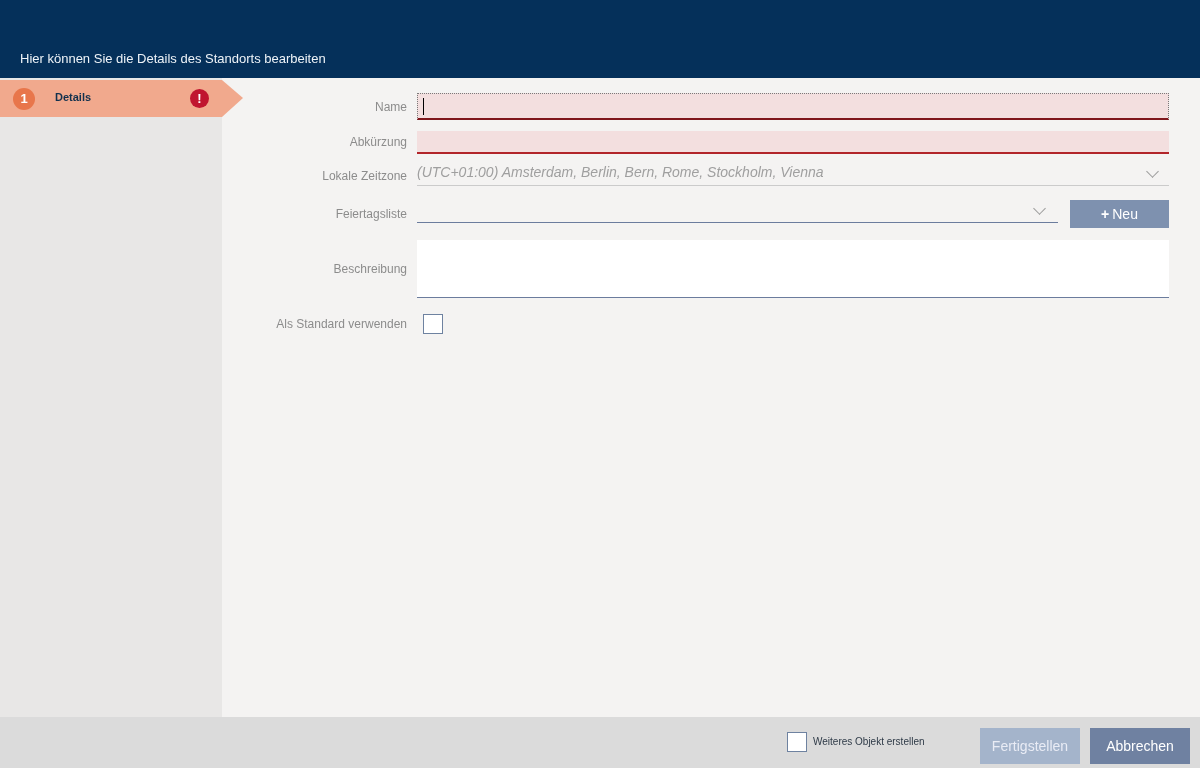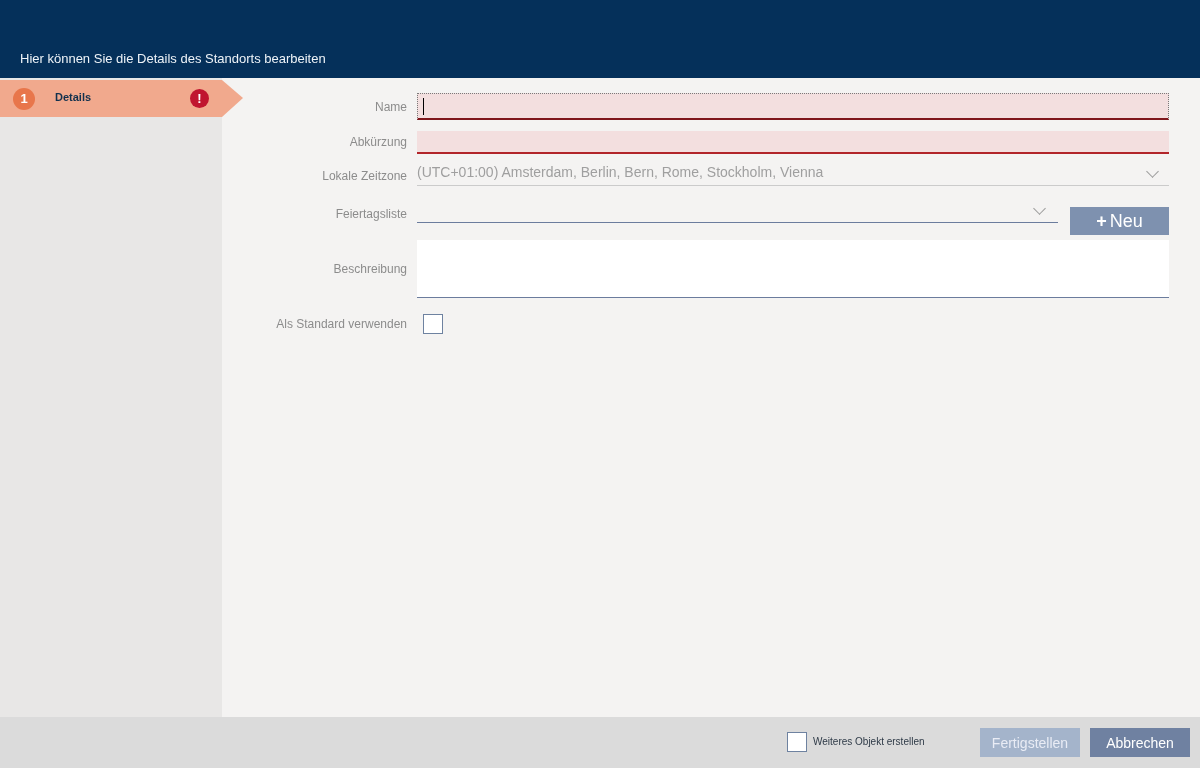--- a/index.html
+++ b/index.html
@@ -33,41 +33,41 @@
   
   .flabel{position:absolute;left:222px;width:185px;text-align:right;font-size:12px;color:#8c8c8c;line-height:15px;}
   .input-error{position:absolute;left:417px;width:752px;background:var(--field-error-bg);
     font-size:14px;color:#333;padding:0 6px;outline:none;}
   #name-input{top:93px;height:27px;border:1px dotted #7a7a7a;border-bottom:2px solid #7f171c;}
   #abbr-input{top:131px;height:23px;border:none;border-bottom:2px solid var(--field-error-border);}
   .caret{position:absolute;left:423px;top:98px;width:1px;height:17px;background:#000;}
 
   .select-row{position:absolute;height:26px;cursor:default;}
   .select-row .val{display:block;font-size:14px;line-height:25px;white-space:nowrap;overflow:hidden;}
-  #timezone-select{left:417px;top:160px;width:752px;border-bottom:1px solid #cbcbcb;}
+  #timezone-select{left:417px;top:160px;width:752px;border-bottom:1px solid #cbcbcb;font-style:italic;}
   #timezone-select .val{color:#9f9f9f;}
   #holiday-select{left:417px;top:197px;width:641px;border-bottom:1px solid #6b7c9d;}
   .chev{position:absolute;width:9px;height:9px;border-right:1.6px solid #9b9b9b;border-bottom:1.6px solid #9b9b9b;
     transform:rotate(45deg);top:7px;}
   #timezone-select .chev{right:12px;}
   #holiday-select .chev{right:14px;}
 
   .neu-btn{position:absolute;left:1070px;top:200px;width:99px;height:28px;background:var(--accent-button-bg);
-    color:#fff;border:none;font-size:18px;font-family:"Liberation Sans",sans-serif;cursor:pointer;margin-top:7px;}
+    color:#fff;border:none;font-size:14px;font-family:"Liberation Sans",sans-serif;cursor:pointer;}
   .neu-btn .plus{font-weight:bold;margin-right:3px;}
 
   #desc-textarea{position:absolute;left:417px;top:240px;width:752px;height:58px;background:#ffffff;
     border:none;border-bottom:1px solid #6b7c9d;resize:none;font-family:"Liberation Sans",sans-serif;font-size:14px;padding:4px 6px;outline:none;}
 
   .checkbox{position:absolute;width:20px;height:20px;background:#fff;border:1px solid #6e82a0;cursor:pointer;}
   #default-checkbox{left:423px;top:314px;}
   #another-checkbox{left:787px;top:732px;}
   .footer-label{position:absolute;left:813px;top:736px;font-size:10px;color:#2e3a47;}
 
-  .btn{position:absolute;top:728px;width:100px;height:29px;border:none;font-size:14px;
+  .btn{position:absolute;top:728px;width:100px;height:36px;border:none;font-size:14px;
     font-family:"Liberation Sans",sans-serif;text-align:center;cursor:pointer;}
   #finish-btn{left:980px;background:var(--finish-button-bg);color:#e9ecf5;}
   #cancel-btn{left:1090px;background:var(--cancel-button-bg);color:#ffffff;}
 </style>
 </head>
 <body>
 
 <div class="header">
   <div class="subtitle">Hier können Sie die Details des Standorts bearbeiten</div>
 </div>

